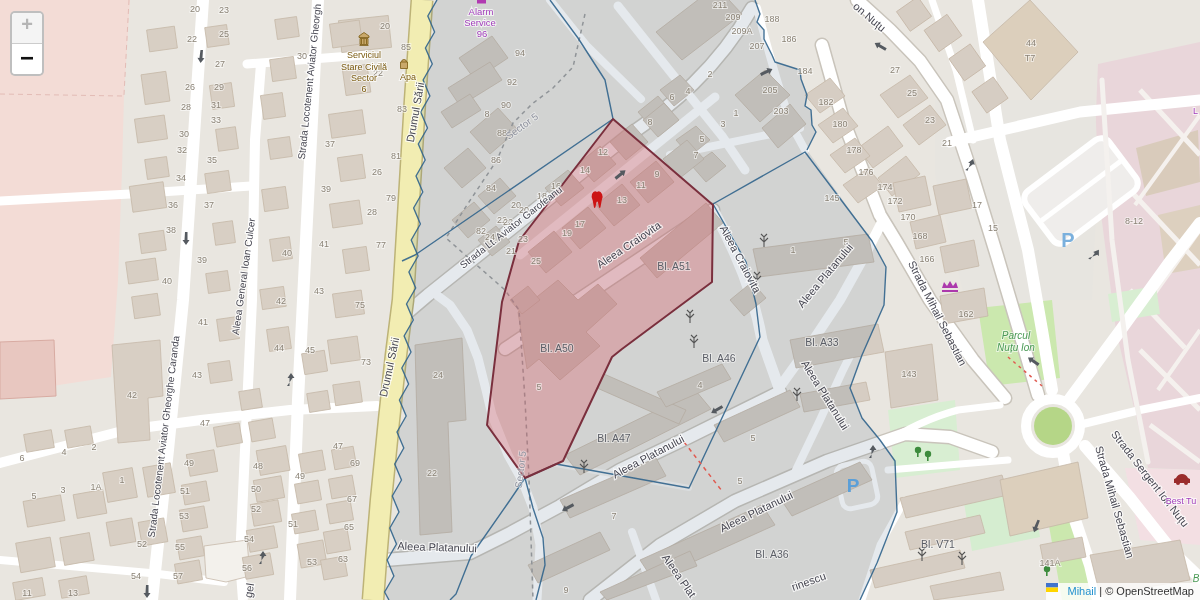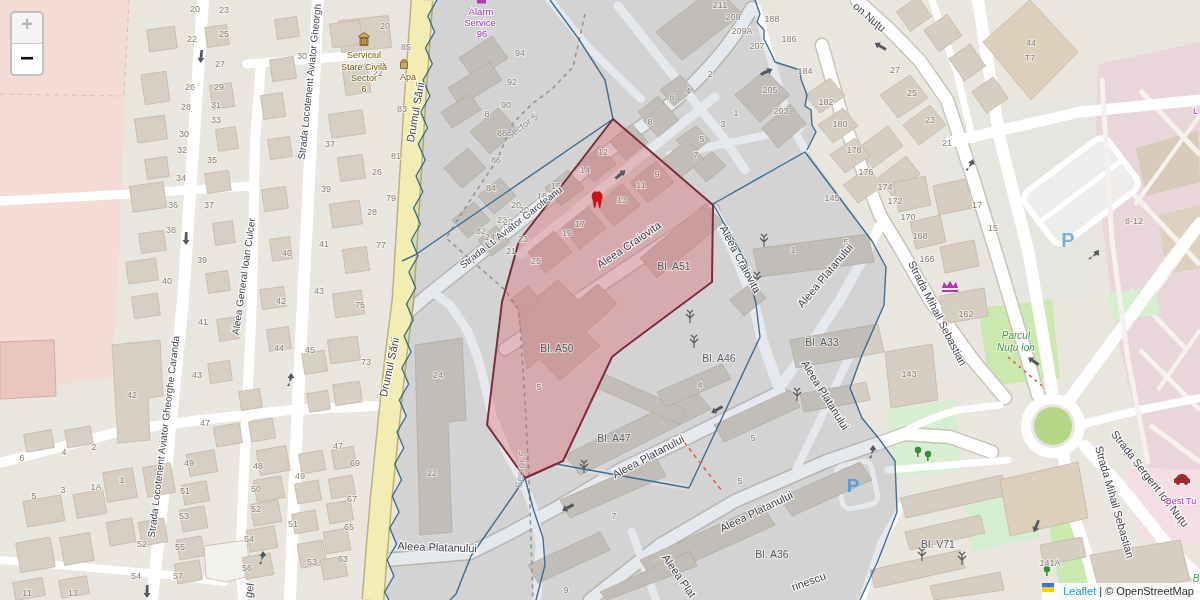--- a/index.html
+++ b/index.html
@@ -624,14 +624,14 @@
 </svg>
 
 <div id="zoomctl">
       <div class="zin">+</div>
       <div class="zout">−</div>
     </div>
 
 <div id="attrib"><span class="flag"><svg width="12" height="9">
           <rect width="12" height="4.5" fill="#4173cd"></rect>
           <rect y="4.5" width="12" height="4.5" fill="#ffd500"></rect>
-        </svg></span><a>Leaflet</a> | © OpenStreetMap</div>
+        </svg></span><a>Mihail</a> | © OpenStreetMap</div>
 </div>
 
 </body></html>

